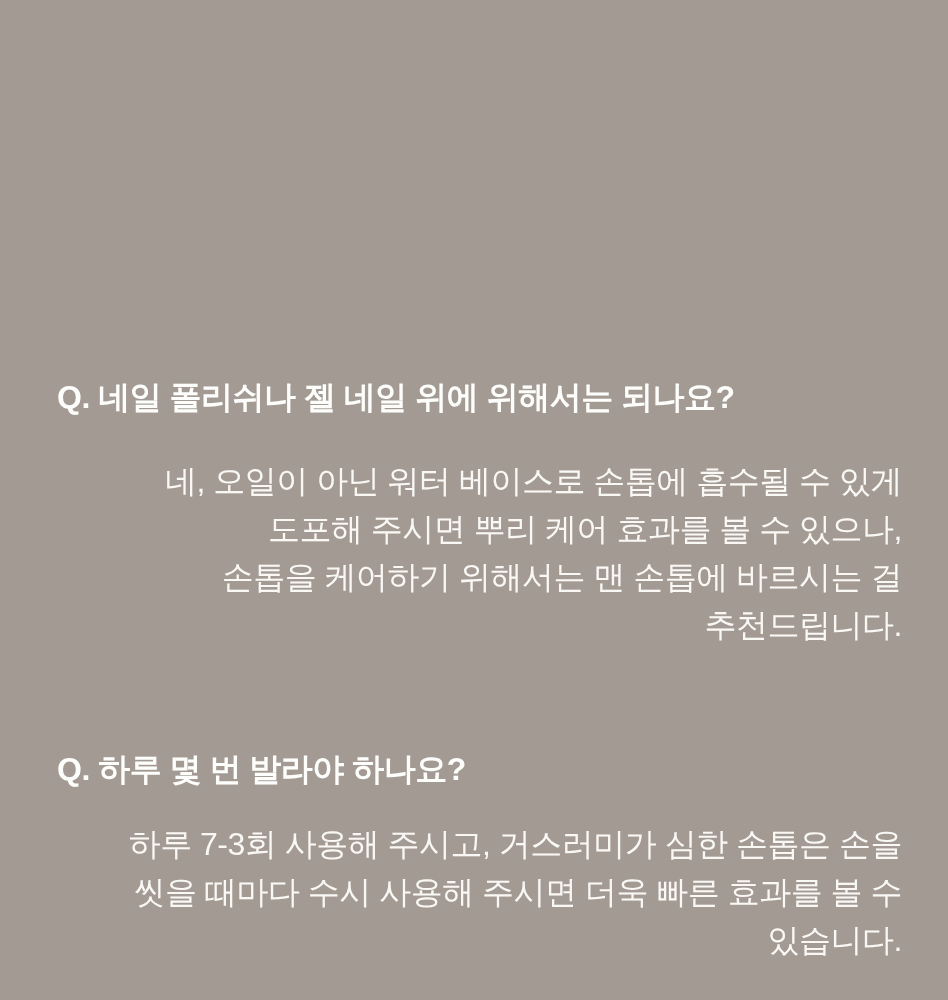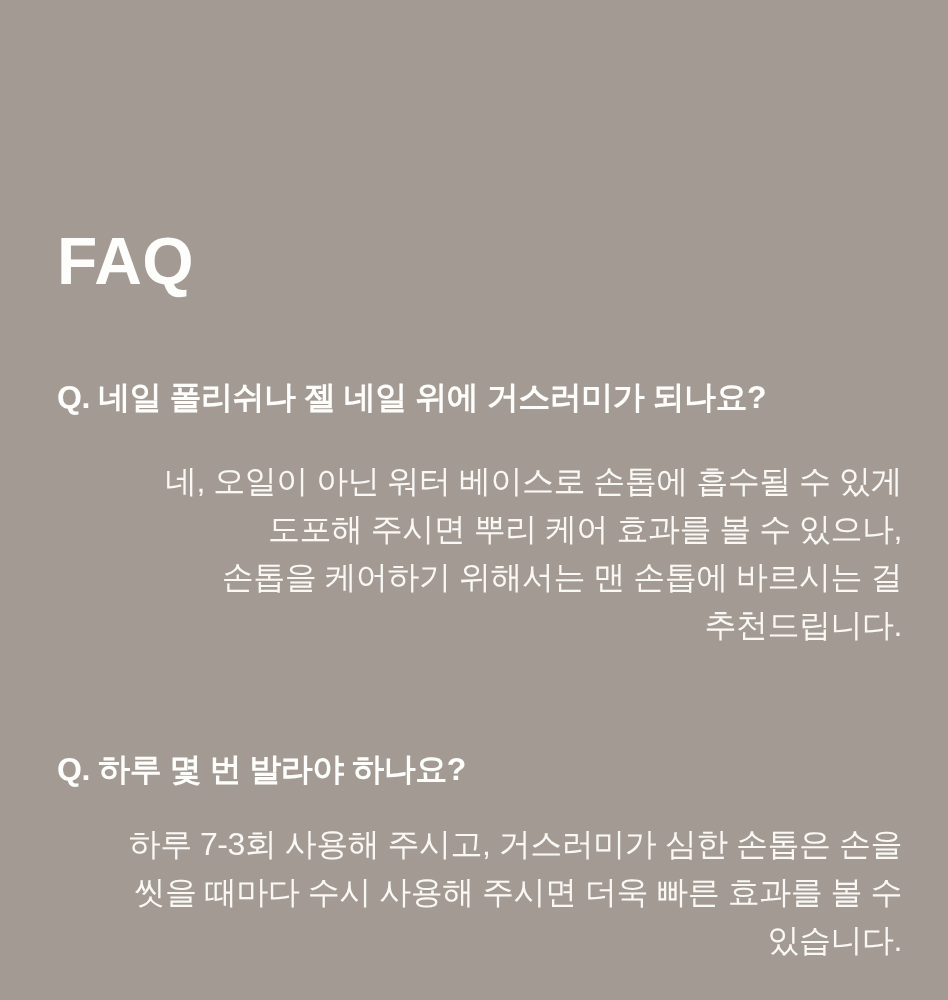--- a/index.html
+++ b/index.html
@@ -53,23 +53,22 @@
     text-align: right;
   }
   .a1 { top: 457px; }
   .a2 { top: 820px; }
 </style>
 </head>
 <body>
 
 <div class="canvas">
 
-  <div class="faq-title">FAQ</div>
 
-  <div class="question q1">Q. 네일 폴리쉬나 젤 네일 위에 거스러미가 되나요?</div>
+  <div class="question q1">Q. 네일 폴리쉬나 젤 네일 위에 위해서는 되나요?</div>
 
   <div class="answer a1">네, 오일이 아닌 워터 베이스로 손톱에 흡수될 수 있게
 도포해 주시면 뿌리 케어 효과를 볼 수 있으나,
 손톱을 케어하기 위해서는 맨 손톱에 바르시는 걸
 추천드립니다.</div>
 
   <div class="question q2">Q. 하루 몇 번 발라야 하나요?</div>
 
   <div class="answer a2">하루 7-3회 사용해 주시고, 거스러미가 심한 손톱은 손을
 씻을 때마다 수시 사용해 주시면 더욱 빠른 효과를 볼 수

